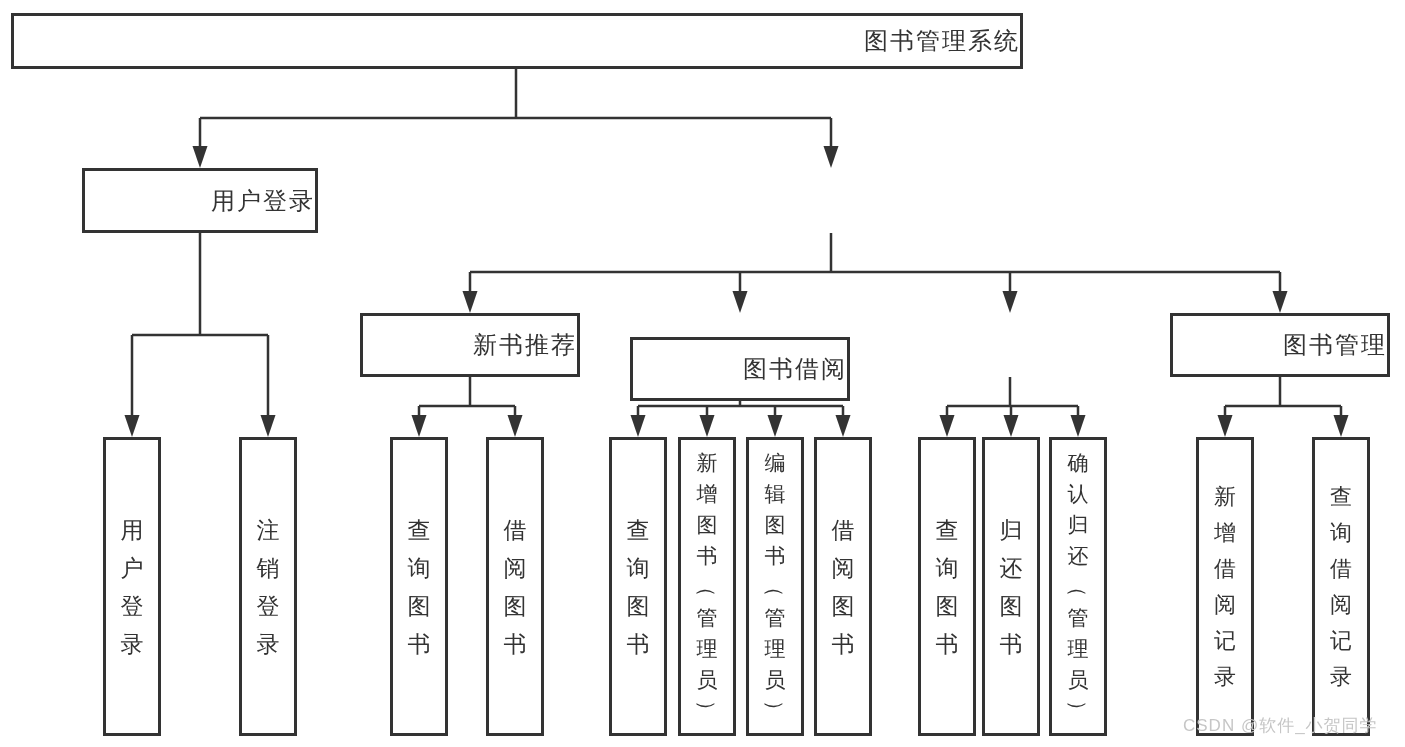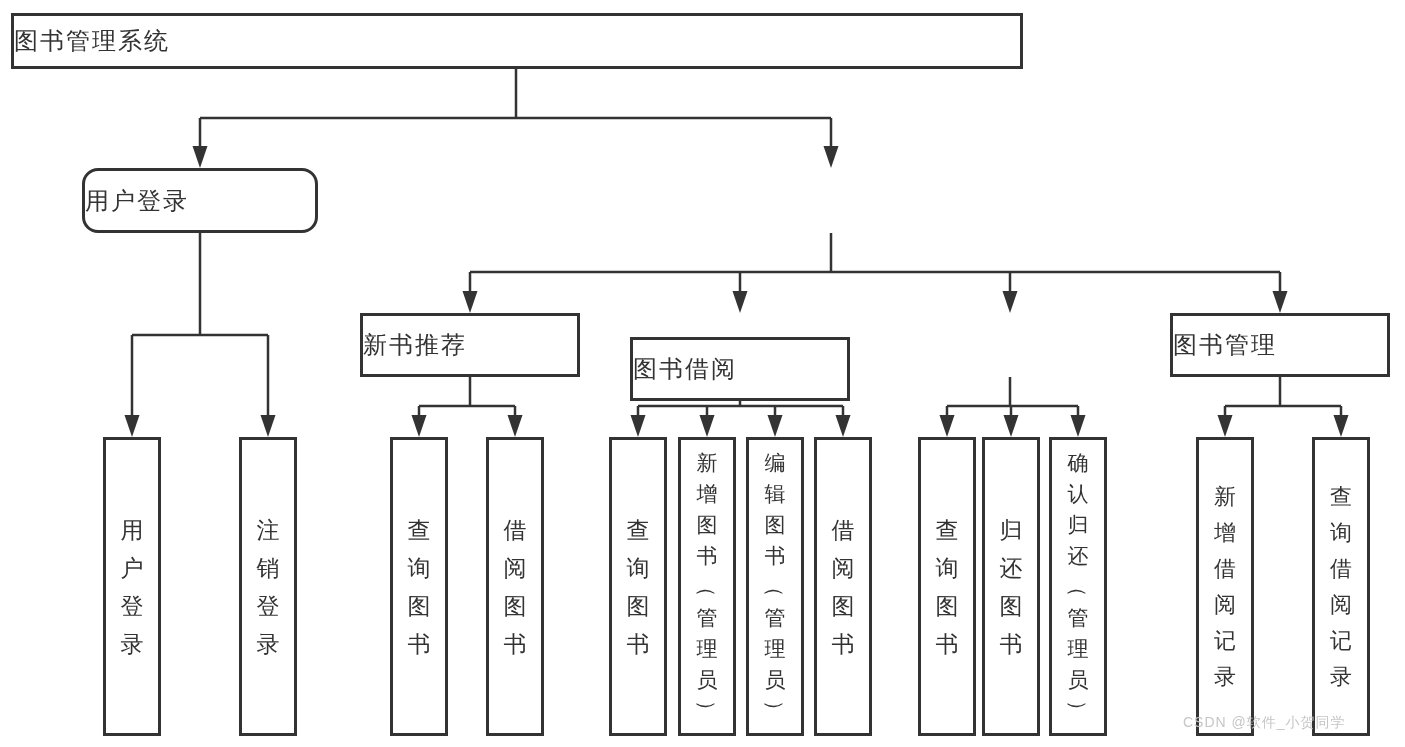--- a/index.html
+++ b/index.html
@@ -3,33 +3,33 @@
 <meta charset="utf-8">
 <style>
   html,body{margin:0;padding:0;background:#fff;}
   .stage{
     position:relative;width:1405px;height:747px;overflow:hidden;background:#fff;
     font-family:"Liberation Sans","DejaVu Sans",sans-serif;color:#333;
   }
   svg.wires{position:absolute;left:0;top:0;z-index:1;}
   .node{
     position:absolute;box-sizing:border-box;border:3px solid #333;background:#fff;
-    display:flex;align-items:center;justify-content:flex-start;z-index:2;
+    display:flex;align-items:center;justify-content:flex-end;z-index:2;
   }
   .node .lbl{font-size:24px;letter-spacing:2px;white-space:nowrap;}
   .leaf{z-index:2;}
   .vtext{display:flex;flex-direction:column;align-items:center;justify-content:center;height:100%;width:100%;}
   .vtext span{display:block;text-align:center;}
   .v4 span{font-size:23px;line-height:38px;}
   .v6 span{font-size:22px;line-height:36px;}
   .v9 span{font-size:21px;line-height:31px;}
   .vtext span.rot{transform:rotate(90deg);}
   .watermark{
     position:absolute;left:1183px;top:714px;z-index:5;
-    font-size:14px;color:#c6c6c6;white-space:nowrap;letter-spacing:1px;
+    font-size:17px;color:#c6c6c6;white-space:nowrap;letter-spacing:1px;
   }
 </style>
 </head>
 <body>
 
 <div class="stage">
 
   <svg class="wires" width="1405" height="747" viewBox="0 0 1405 747" aria-hidden="true">
     <g stroke="#333333" stroke-width="2.5" fill="none">
 
@@ -67,21 +67,21 @@
       <polygon points="1070.5,415 1085.5,415 1078,437"></polygon>
       <polygon points="1217.5,415 1232.5,415 1225,437"></polygon>
       <polygon points="1333.5,415 1348.5,415 1341,437"></polygon>
     </g>
   </svg>
 
   <div class="node" style="left:11px;top:13px;width:1012px;height:56px;">
     <span class="lbl">图书管理系统</span>
   </div>
 
-  <div class="node" style="left:82px;top:168px;width:236px;height:65px;border-radius:16px;">
+  <div class="node" style="left:82px;top:168px;width:236px;height:65px;">
     <span class="lbl">用户登录</span>
   </div>
 
   <div class="node" style="left:360px;top:313px;width:220px;height:64px;">
     <span class="lbl">新书推荐</span>
   </div>
   <div class="node" style="left:630px;top:313px;width:220px;height:64px;margin-top:24px;">
     <span class="lbl">图书借阅</span>
   </div>
   <div class="node" style="left:1170px;top:313px;width:220px;height:64px;">

